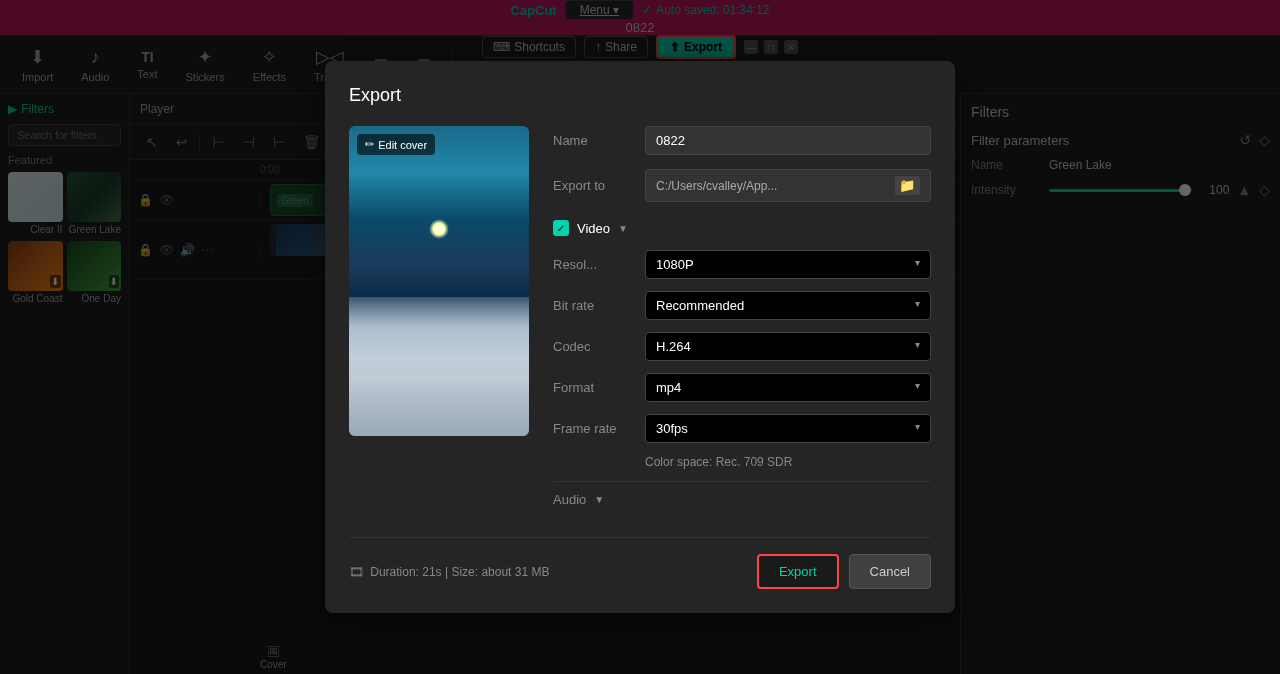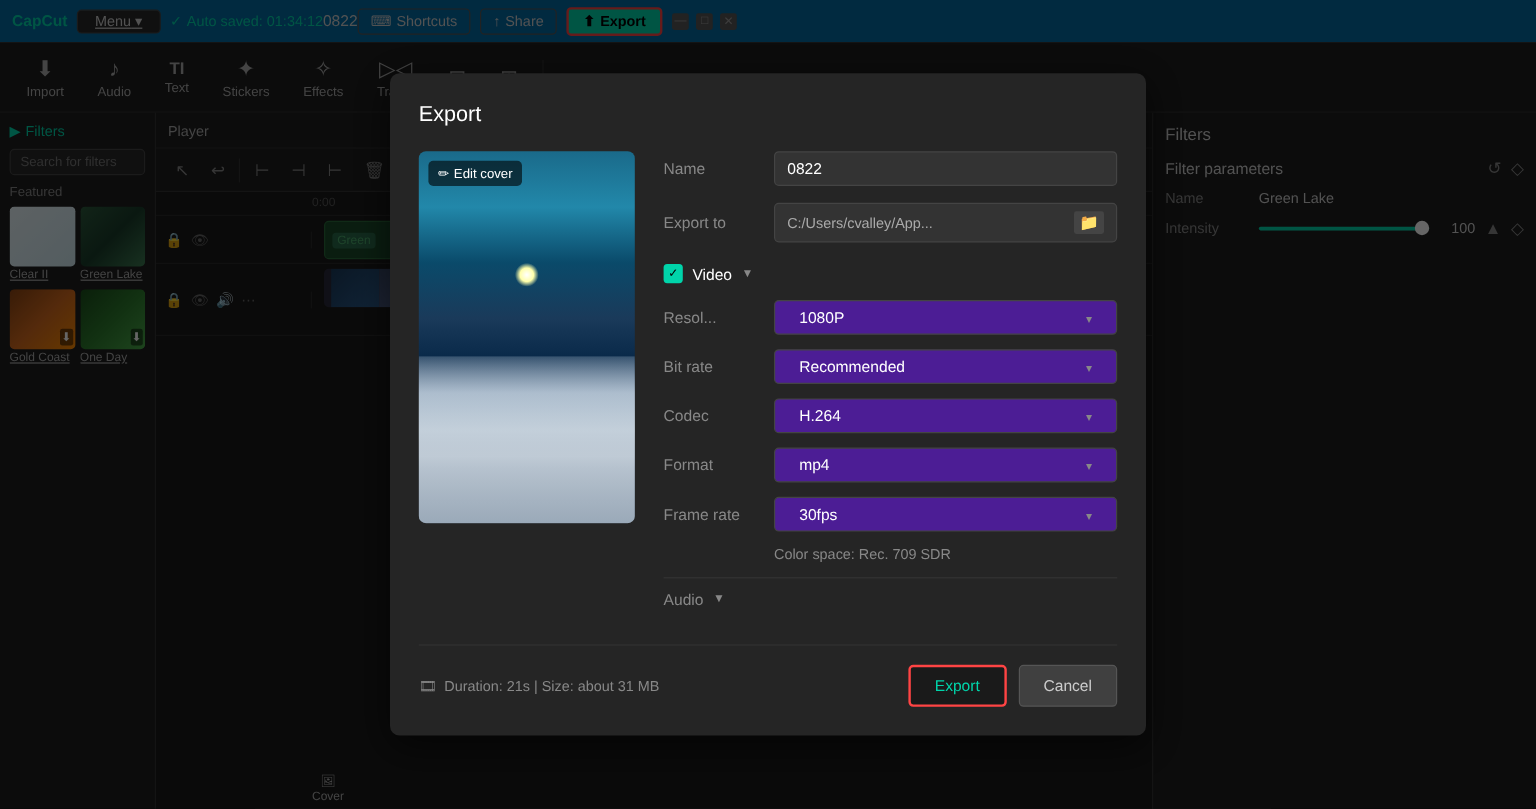--- a/index.html
+++ b/index.html
@@ -9,25 +9,27 @@
       overflow: hidden;
       background: #1a1a1a;
       font-family: -apple-system, BlinkMacSystemFont, 'Segoe UI', sans-serif;
       color: #ccc;
       font-size: 13px;
     }
 
     
     .topbar {
       height: 36px;
-      background: #0369a1;
-      display: flex;
-      align-items: center;
+      background: #be185d;
+      display: flex;
+      align-items: center;
+      justify-content: space-between;
       padding: 0 10px;
       border-bottom: 1px solid #333;
+      flex-direction: column;
     }
     .topbar-left { display: flex; align-items: center; gap: 8px; }
     .topbar-logo { color: #00d4aa; font-weight: bold; font-size: 13px; }
     .menu-btn {
       background: #2a2a2a;
       border: 1px solid #444;
       color: #ccc;
       padding: 2px 14px;
       border-radius: 4px;
       cursor: pointer;
@@ -145,23 +147,22 @@
       height: 50px;
       border-radius: 4px;
     }
     .filter-clear { background: linear-gradient(135deg, #e8f4f8 0%, #d0e8f0 100%); }
     .filter-lake { background: linear-gradient(135deg, #2d5a3d 0%, #1a3d2b 50%, #3d7a52 100%); }
     .filter-gold { background: linear-gradient(135deg, #8b4513 0%, #d2691e 50%, #ff8c00 100%); }
     .filter-one { background: linear-gradient(135deg, #1a4d1a 0%, #2d7a2d 50%, #4aaa4a 100%); }
     .filter-label {
       font-size: 10px;
       color: #aaa;
-      text-align: left;
+      text-align: right;
       padding: 2px 0;
-      text-decoration: underline;
     }
     .download-badge {
       position: absolute;
       bottom: 18px;
       right: 2px;
       color: #fff;
       font-size: 10px;
       background: rgba(0,0,0,0.5);
       border-radius: 2px;
       padding: 1px;
@@ -544,28 +545,28 @@
       margin-bottom: 12px;
       gap: 12px;
     }
     .select-label {
       width: 80px;
       color: #888;
       font-size: 13px;
     }
     .form-select {
       flex: 1;
-      background: #4c1d95;
+      background: #000000;
       border: 1px solid #444;
       color: #fff;
-      padding: 6px 20px;
+      padding: 6px 10px;
       border-radius: 4px;
       font-size: 13px;
       display: flex;
-      align-items: flex-end;
+      align-items: flex-start;
       justify-content: space-between;
       cursor: pointer;
     }
     .select-arrow { color: #888; font-size: 10px; }
     .color-space {
       color: #888;
       font-size: 12px;
       margin: 8px 0 12px 0;
       padding-left: 92px;
     }

